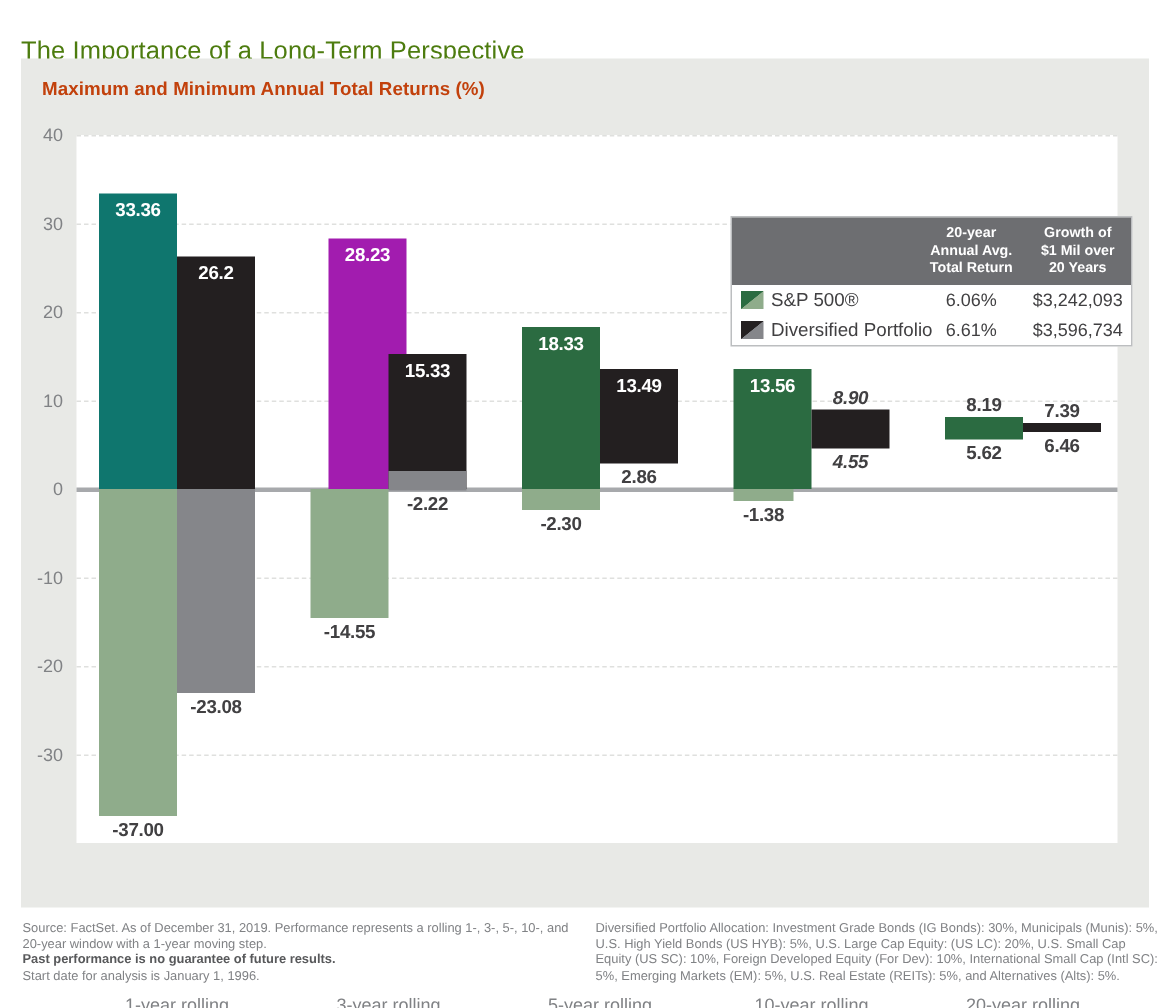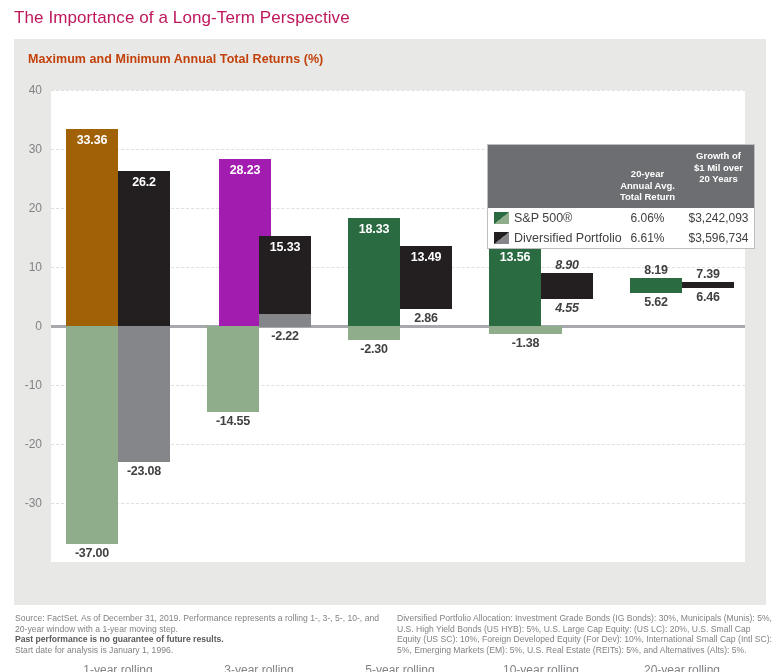--- a/index.html
+++ b/index.html
@@ -13,24 +13,24 @@
     font-family: "Liberation Sans", sans-serif;
     color: #58595B;
     position: relative;
     overflow: hidden;
   }
 
   
   #page-title {
     position: absolute;
     left: 14px;
-    top: 8px;
+    top: 24px;
     font-size: 17px;
     font-weight: 400;
-    color: #be185d;
+    color: #4d7c0f;
     letter-spacing: 0.1px;
     white-space: nowrap;
   }
 
   
   #chart-panel {
     position: absolute;
     left: 14px;
     top: 39px;
     width: 752px;
@@ -127,21 +127,21 @@
   }
   #legend-head .lg-name { width: 124px; }
   .lg-col {
     font-size: 9.5px;
     line-height: 11.5px;
     text-align: center;
     padding: 5px 2px 5px 2px;
     font-weight: bold;
     box-sizing: border-box;
   }
-  .lg-col.c1 { width: 71px; margin-top: 18px; }
+  .lg-col.c1 { width: 71px; }
   .lg-col.c2 { width: 71px; }
   .legend-row {
     display: flex;
     align-items: center;
     height: 20px;
   }
   .legend-row .lg-name {
     width: 124px;
     display: flex;
     align-items: center;
@@ -203,21 +203,21 @@
       <div class="gridline" style="top: 177px;"></div>
       <div class="y-tick" style="top: 177px;">10</div>
       <div class="y-tick" style="top: 236px;">0</div>
       <div class="gridline" style="top: 295px;"></div>
       <div class="y-tick" style="top: 295px;">-10</div>
       <div class="gridline" style="top: 354px;"></div>
       <div class="y-tick" style="top: 354px;">-20</div>
       <div class="gridline" style="top: 413px;"></div>
       <div class="y-tick" style="top: 413px;">-30</div>
       <div id="zero-line" style="top: 235px;"></div>
-      <div class="bar" style="left: 15px; width: 52px; top: 39.176px; height: 196.824px; background: #a16207;">
+      <div class="bar" style="left: 15px; width: 52px; top: 39.176px; height: 196.824px; background: #0f766e;">
         <div class="bar-label inside-top">33.36</div>
       </div>
       <div class="bar" style="left: 15px; width: 52px; top: 236px; height: 218.3px; background: rgb(143, 172, 139);">
         <div class="bar-label below-bar">-37.00</div>
       </div>
       <div class="bar" style="left: 67px; width: 52px; top: 81.42px; height: 154.58px; background: rgb(35, 31, 32);">
         <div class="bar-label inside-top">26.2</div>
       </div>
       <div class="bar" style="left: 67px; width: 52px; top: 236px; height: 136.172px; background: rgb(133, 134, 138);">
         <div class="bar-label below-bar">-23.08</div>
@@ -243,21 +243,21 @@
         <div class="bar-label below-bar">-2.30</div>
       </div>
       <div class="bar" style="left: 349px; width: 52px; top: 156.409px; height: 62.717px; background: rgb(35, 31, 32);">
         <div class="bar-label inside-top">13.49</div>
         <div class="bar-label below-bar">2.86</div>
       </div>
       <div class="x-tick" style="left: 349px;">5-year rolling</div>
       <div class="bar" style="left: 438px; width: 52px; top: 155.996px; height: 80.004px; background: rgb(43, 107, 65);">
         <div class="bar-label inside-top">13.56</div>
       </div>
-      <div class="bar" style="left: 438px; width: 73px; top: 236px; height: 8.142px; background: rgb(143, 172, 139);">
+      <div class="bar" style="left: 438px; width: 40px; top: 236px; height: 8.142px; background: rgb(143, 172, 139);">
         <div class="bar-label below-bar">-1.38</div>
       </div>
       <div class="bar" style="left: 490px; width: 52px; top: 183.49px; height: 25.665px; background: rgb(35, 31, 32); font-style: italic;">
         <div class="bar-label above-bar">8.90</div>
         <div class="bar-label below-bar">4.55</div>
       </div>
       <div class="x-tick" style="left: 490px;">10-year rolling</div>
       <div class="bar" style="left: 579px; width: 52px; top: 187.679px; height: 15.163px; background: rgb(43, 107, 65);">
         <div class="bar-label above-bar">8.19</div>
         <div class="bar-label below-bar">5.62</div>

